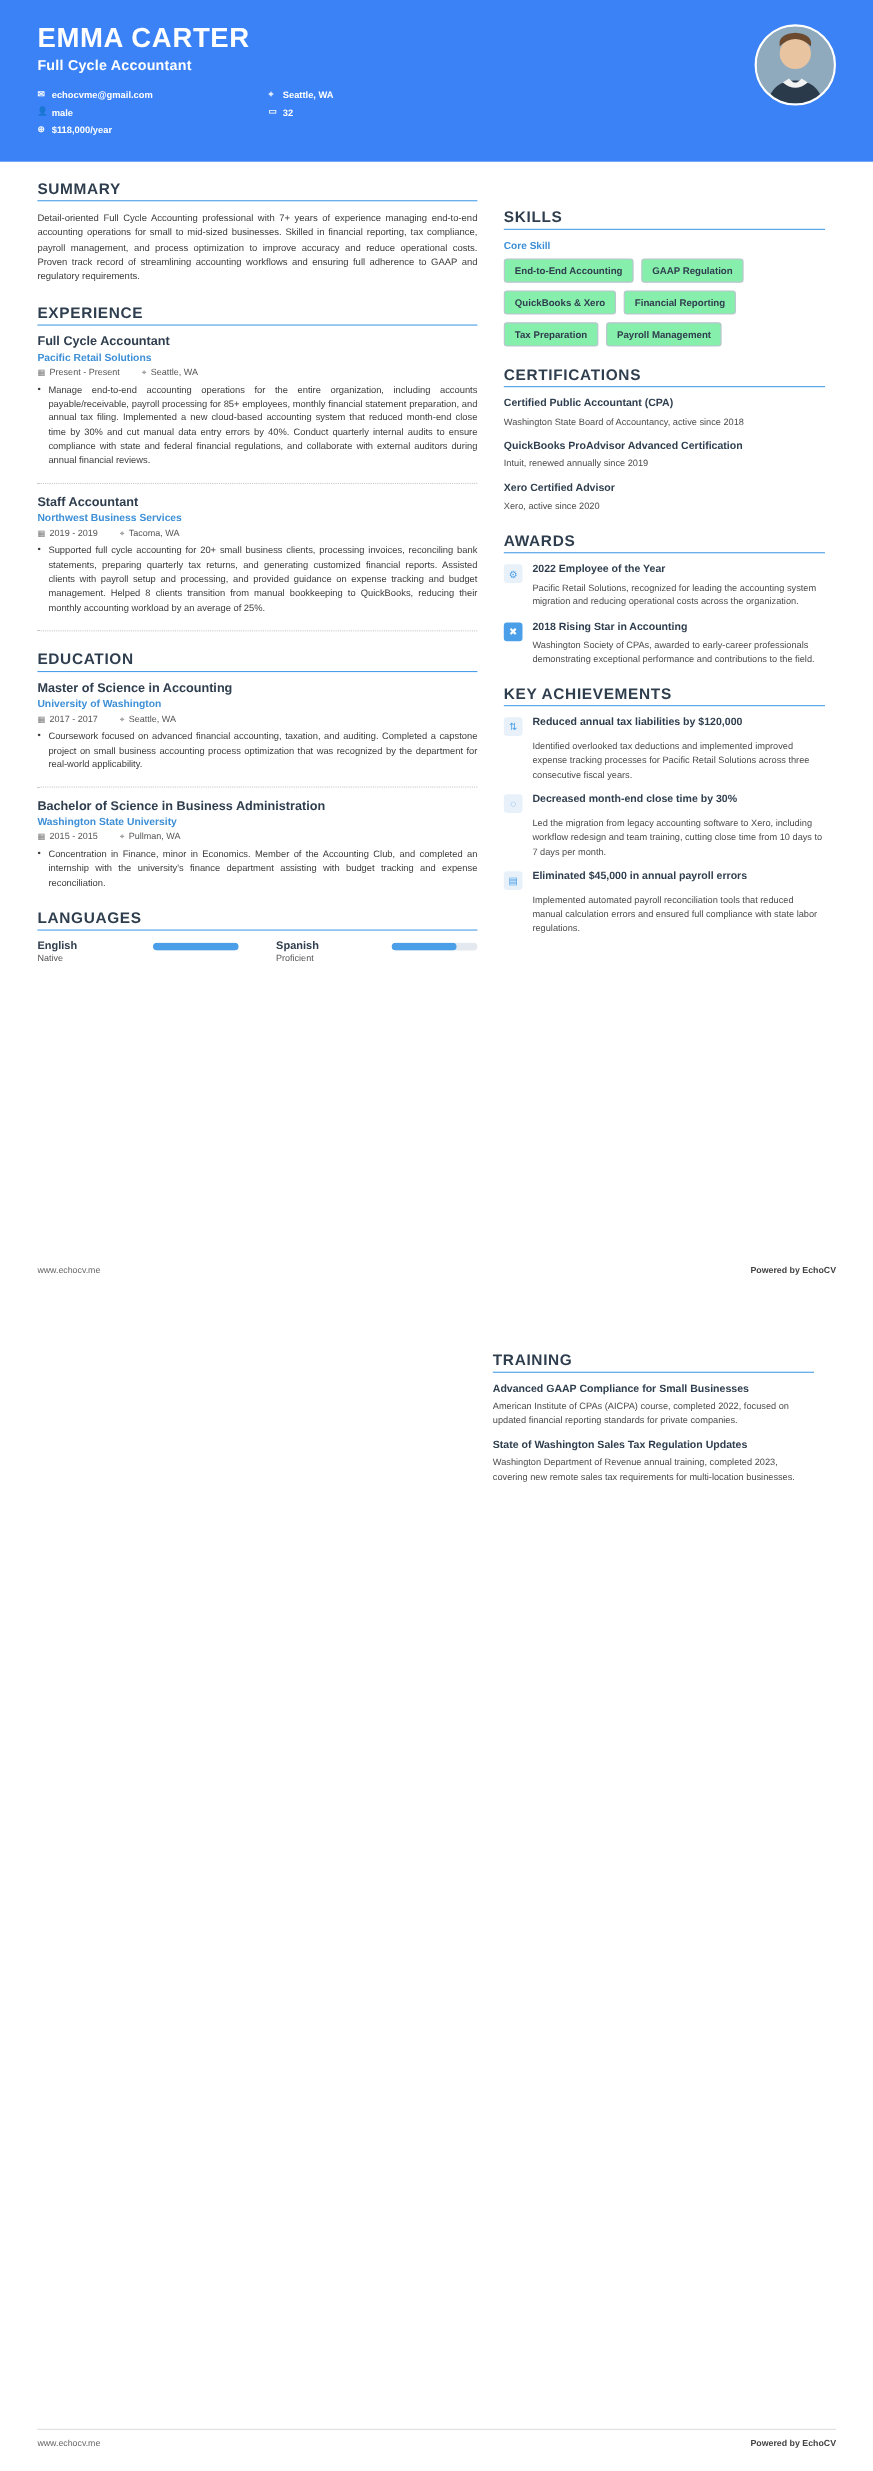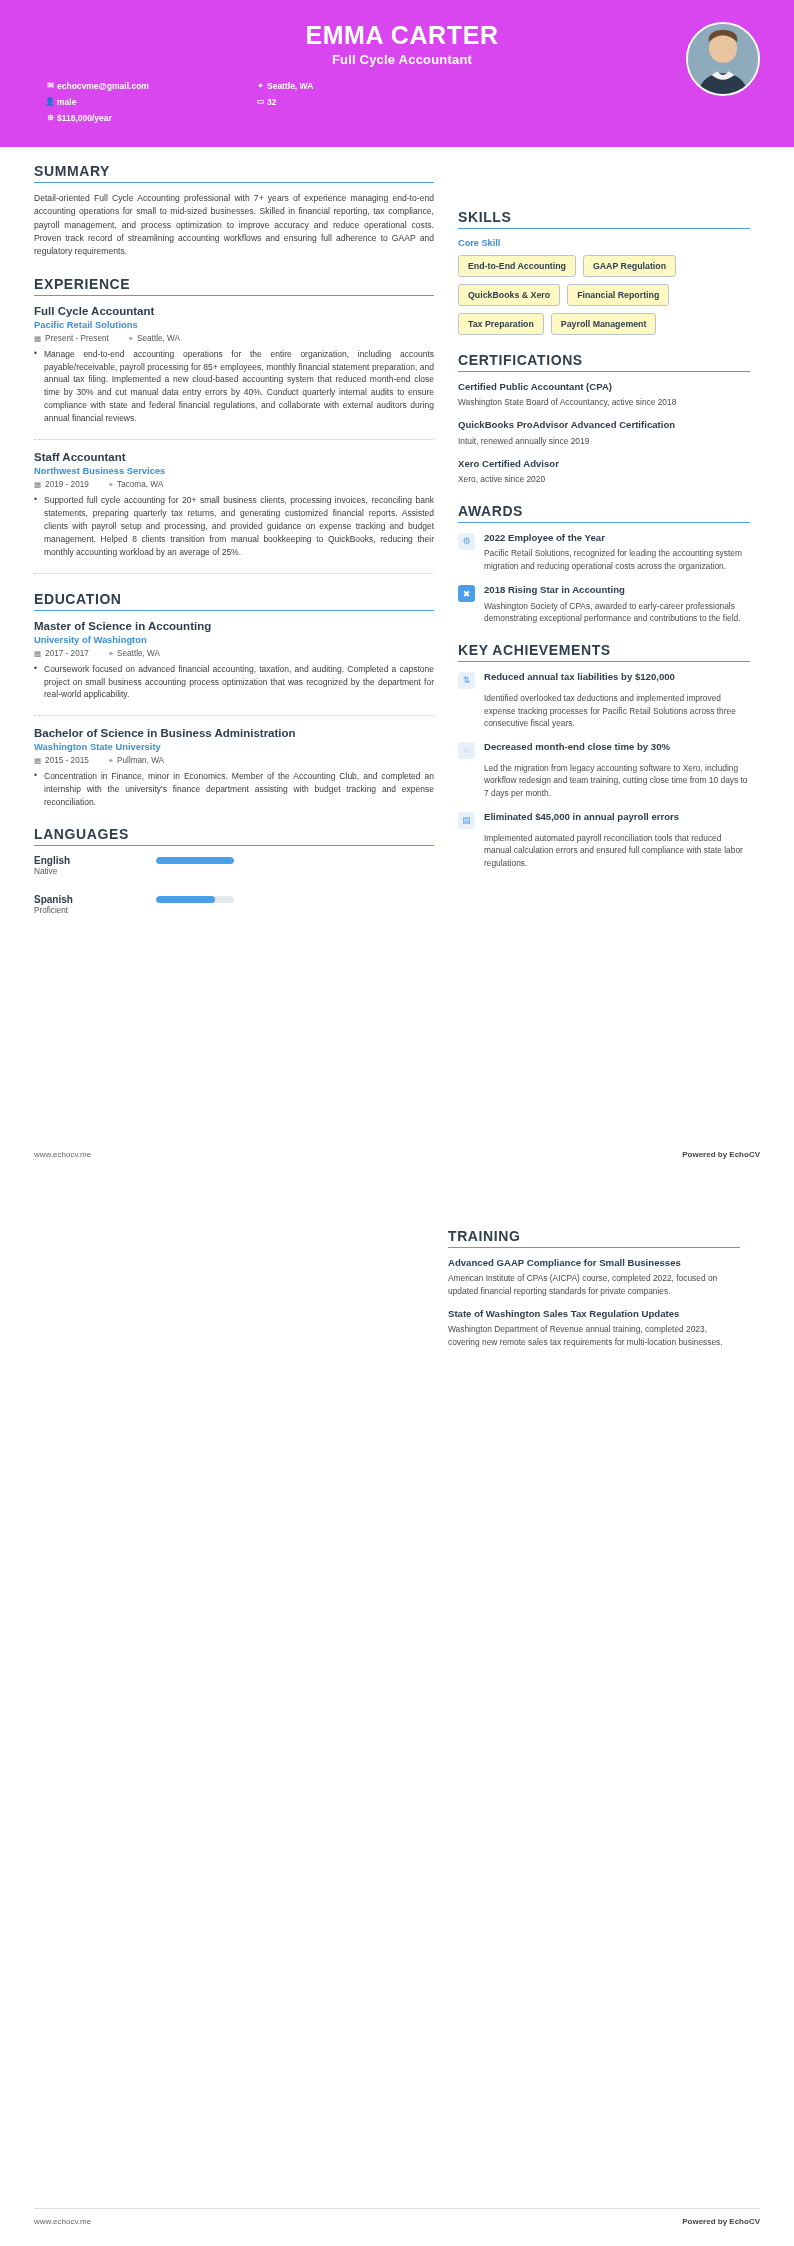--- a/index.html
+++ b/index.html
@@ -12,26 +12,25 @@
   .page {
     position: relative;
     width: 794px;
     min-height: 2246px;
     background: #ffffff;
     overflow: hidden;
   }
 
   
   .header {
-    background: #d946ef;
+    background: #3b82f6;
     color: #ffffff;
-    padding: 22px 34px 18px 44px;
+    padding: 22px 34px 18px 34px;
     position: relative;
     min-height: 138px;
-    text-align: center;
   }
   .hdr-name {
     font-size: 25px;
     font-weight: bold;
     letter-spacing: 0.6px;
     line-height: 1.1;
     margin-bottom: 2px;
   }
   .hdr-title {
     font-size: 13px;
@@ -135,21 +134,21 @@
   }
   .bullets li:before {
     content: "•";
     position: absolute;
     left: 0;
     top: -1px;
     color: #3b3b3b;
   }
 
   
-  .lang-wrap { display: flex; gap: 18px; flex-direction: column; }
+  .lang-wrap { display: flex; gap: 34px; }
   .lang { width: 50%; }
   .lang-top { display: flex; align-items: center; justify-content: space-between; }
   .lang-name { font-size: 10px; font-weight: bold; color: #2f3e4e; }
   .lang-level { font-size: 8.2px; color: #555; margin-top: 1px; }
   .lang-bar {
     width: 78px;
     height: 7px;
     border-radius: 4px;
     background: #e3e9ee;
     overflow: hidden;
@@ -164,21 +163,21 @@
     margin-bottom: 7px;
   }
   .chips { display: flex; flex-wrap: wrap; gap: 7px; }
   .chip {
     border: 1px solid #b9c4cd;
     border-radius: 3px;
     padding: 5px 9px;
     font-size: 8.8px;
     font-weight: bold;
     color: #2f3e4e;
-    background: #fef9c3;
+    background: #86efac;
     white-space: nowrap;
   }
 
   
   .cert { margin-bottom: 11px; }
   .cert-name {
     font-size: 9.6px;
     font-weight: bold;
     color: #2f3e4e;
     margin-bottom: 3px;

